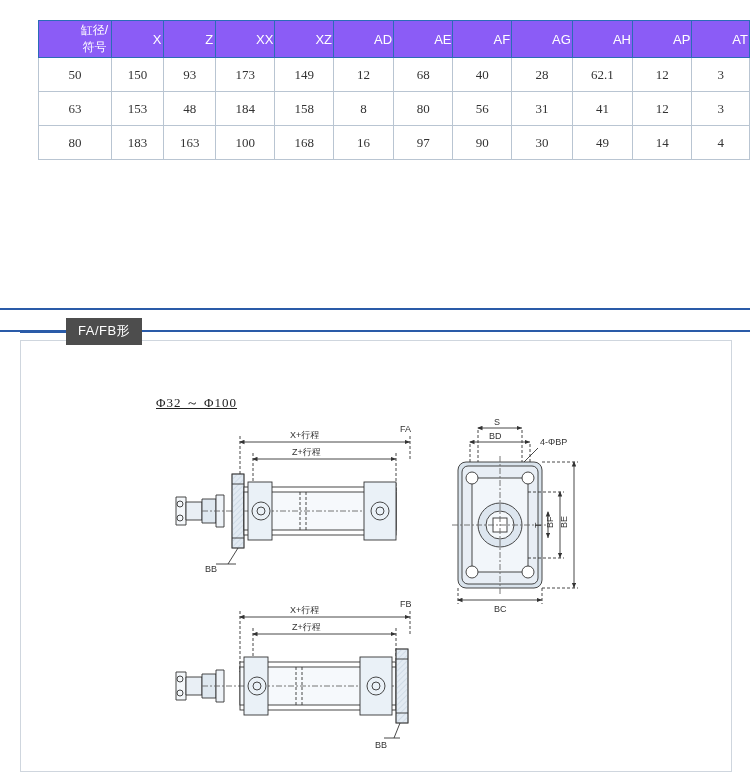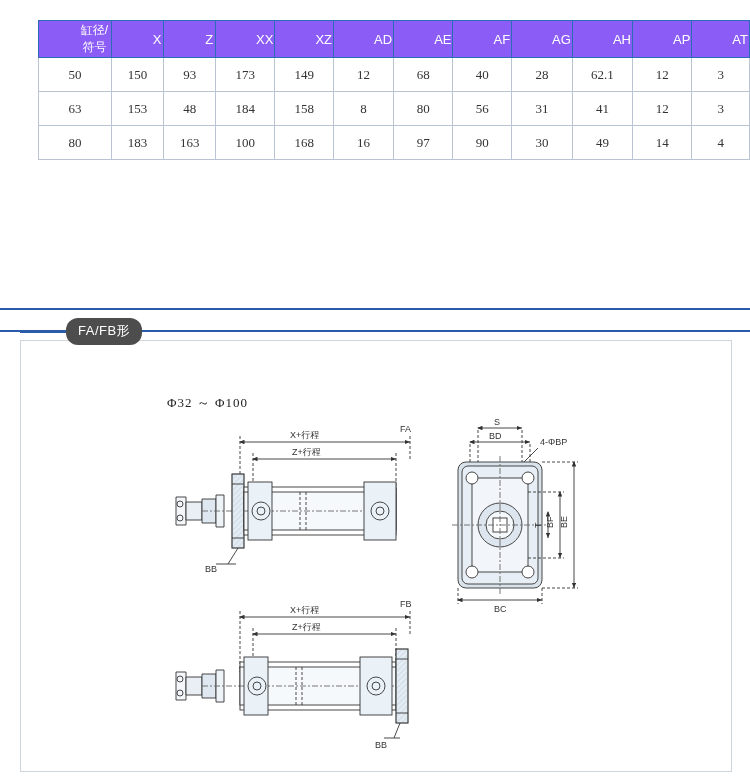--- a/index.html
+++ b/index.html
@@ -76,21 +76,20 @@
   .section-tag {
     position: absolute;
     left: 66px;
     top: -14px;
     background: #4d4d4d;
     color: #ffffff;
     font-size: 13px;
     padding: 4px 12px 5px 12px;
     letter-spacing: 0.5px;
     z-index: 3;
-    border-radius: 12px;
   }
   .tag-rule-left {
     position: absolute;
     left: 20px;
     top: -1px;
     width: 46px;
     height: 2px;
     background: #2a5ba8;
   }
   .fig-frame {
@@ -98,25 +97,26 @@
     left: 20px;
     top: 8px;
     width: 712px;
     height: 432px;
     border: 1px solid #cfd6de;
     background: #ffffff;
     box-sizing: border-box;
   }
   .bore-range {
     position: absolute;
-    left: 167px;
+    left: 156px;
     top: 62px;
     font-size: 13px;
     font-family: "Liberation Serif", serif;
     letter-spacing: 1px;
+    text-decoration: underline;
   }
   .fig-svg {
     position: absolute;
     left: 0;
     top: 0;
   }
 </style>
 </head>
 <body>
 

